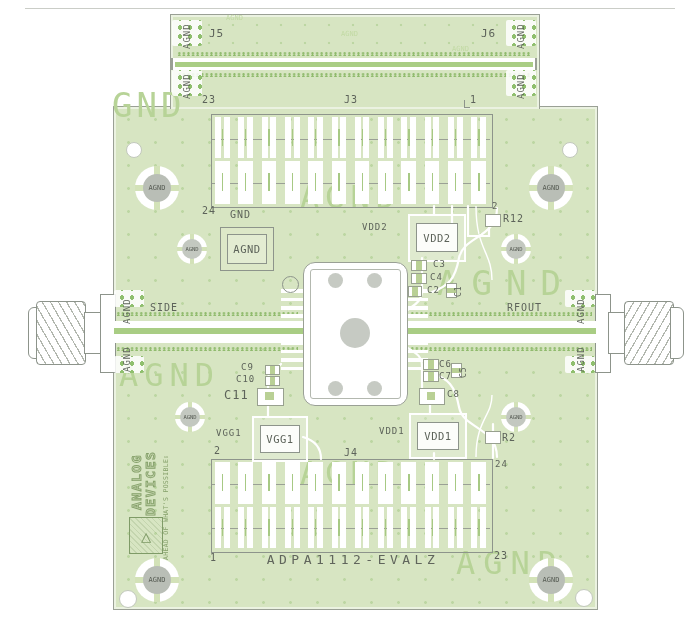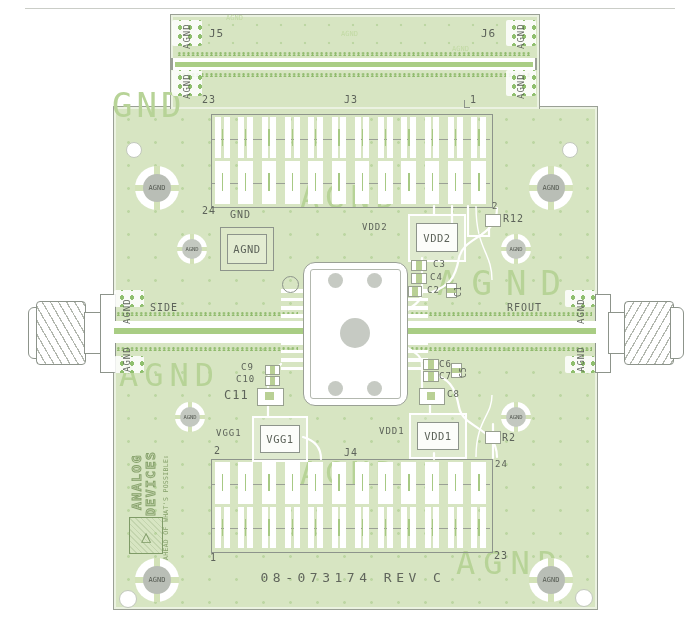--- a/index.html
+++ b/index.html
@@ -275,21 +275,21 @@
   <div class="conn" style="left:211px;top:459px;width:280px;height:92px;"></div>
   <div class="row-line" style="left:212px;top:484px;width:278px;"></div>
   <div class="row-line" style="left:212px;top:528px;width:278px;"></div>
   <div class="pads-single" style="left:215px;top:462px;width:272px;height:42px;"></div>
   <div class="pads-pair" style="left:215px;top:507px;width:272px;height:41px;"></div>
   <div class="pins-green" style="left:215px;top:474px;width:272px;height:17px;"></div>
   <div class="pins-green" style="left:215px;top:519px;width:272px;height:17px;"></div>
   <div class="lbl" style="left:210px;top:553px;">1</div>
   <div class="lbl" style="left:494px;top:551px;">23</div>
 
-  <div class="title-line" style="left:233px;top:571px;">08-073174 REV C</div>
+  <div class="title-line" style="left:233px;top:553px;">ADPA1112-EVALZ</div>
 
   <div class="logo-txt" style="left:130px;top:444px;height:66px;">ANALOG</div>
   <div class="logo-txt" style="left:144px;top:444px;height:72px;">DEVICES</div>
   <div class="logo-tag" style="left:162px;top:442px;height:118px;">AHEAD OF WHAT'S POSSIBLE™</div>
   <div class="logo-box" style="left:129px;top:517px;width:32px;height:35px;">
     <span>△</span>
   </div>
 
   <div class="sma" style="left:28px;top:307px;width:12px;height:50px;border-radius:6px 0 0 6px;"></div>
   <div class="sma hatchL" style="left:36px;top:301px;width:48px;height:62px;border-radius:4px;"></div>

